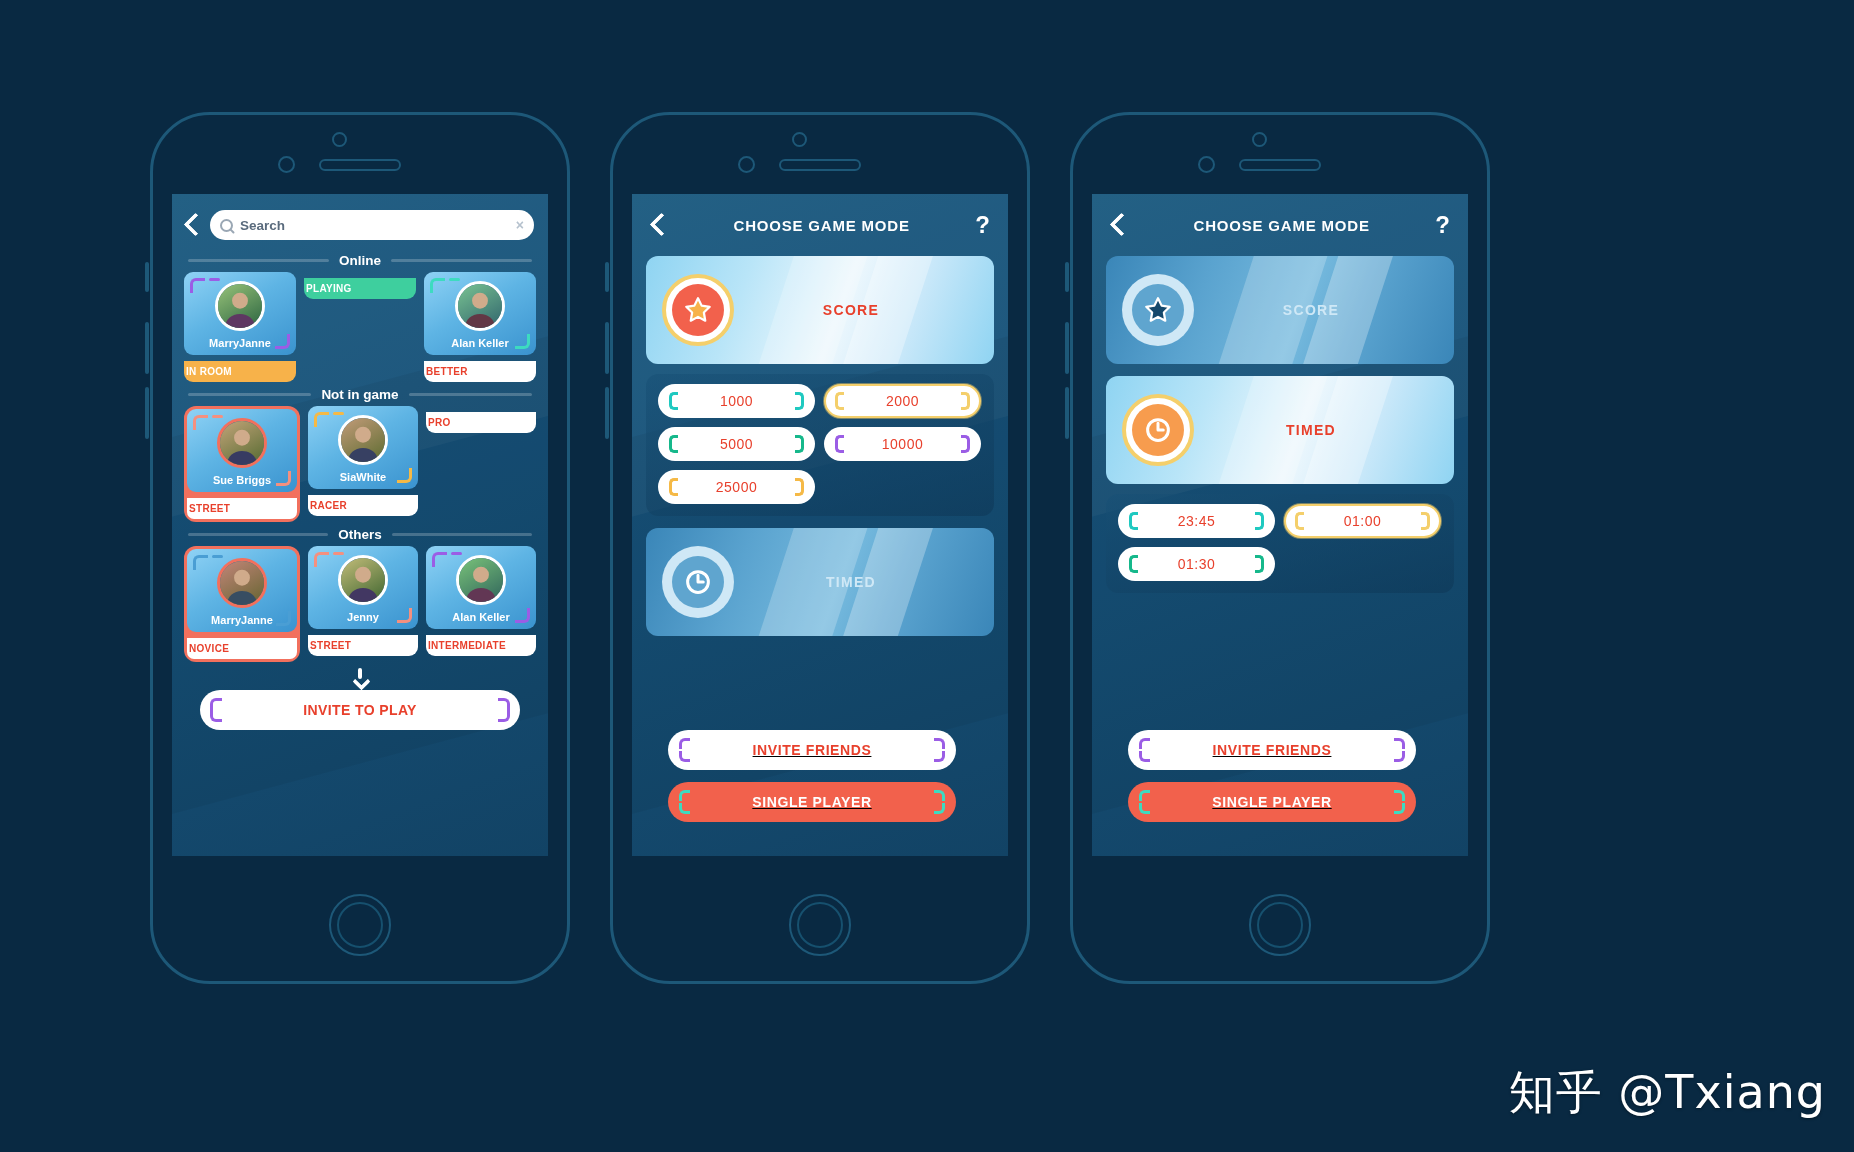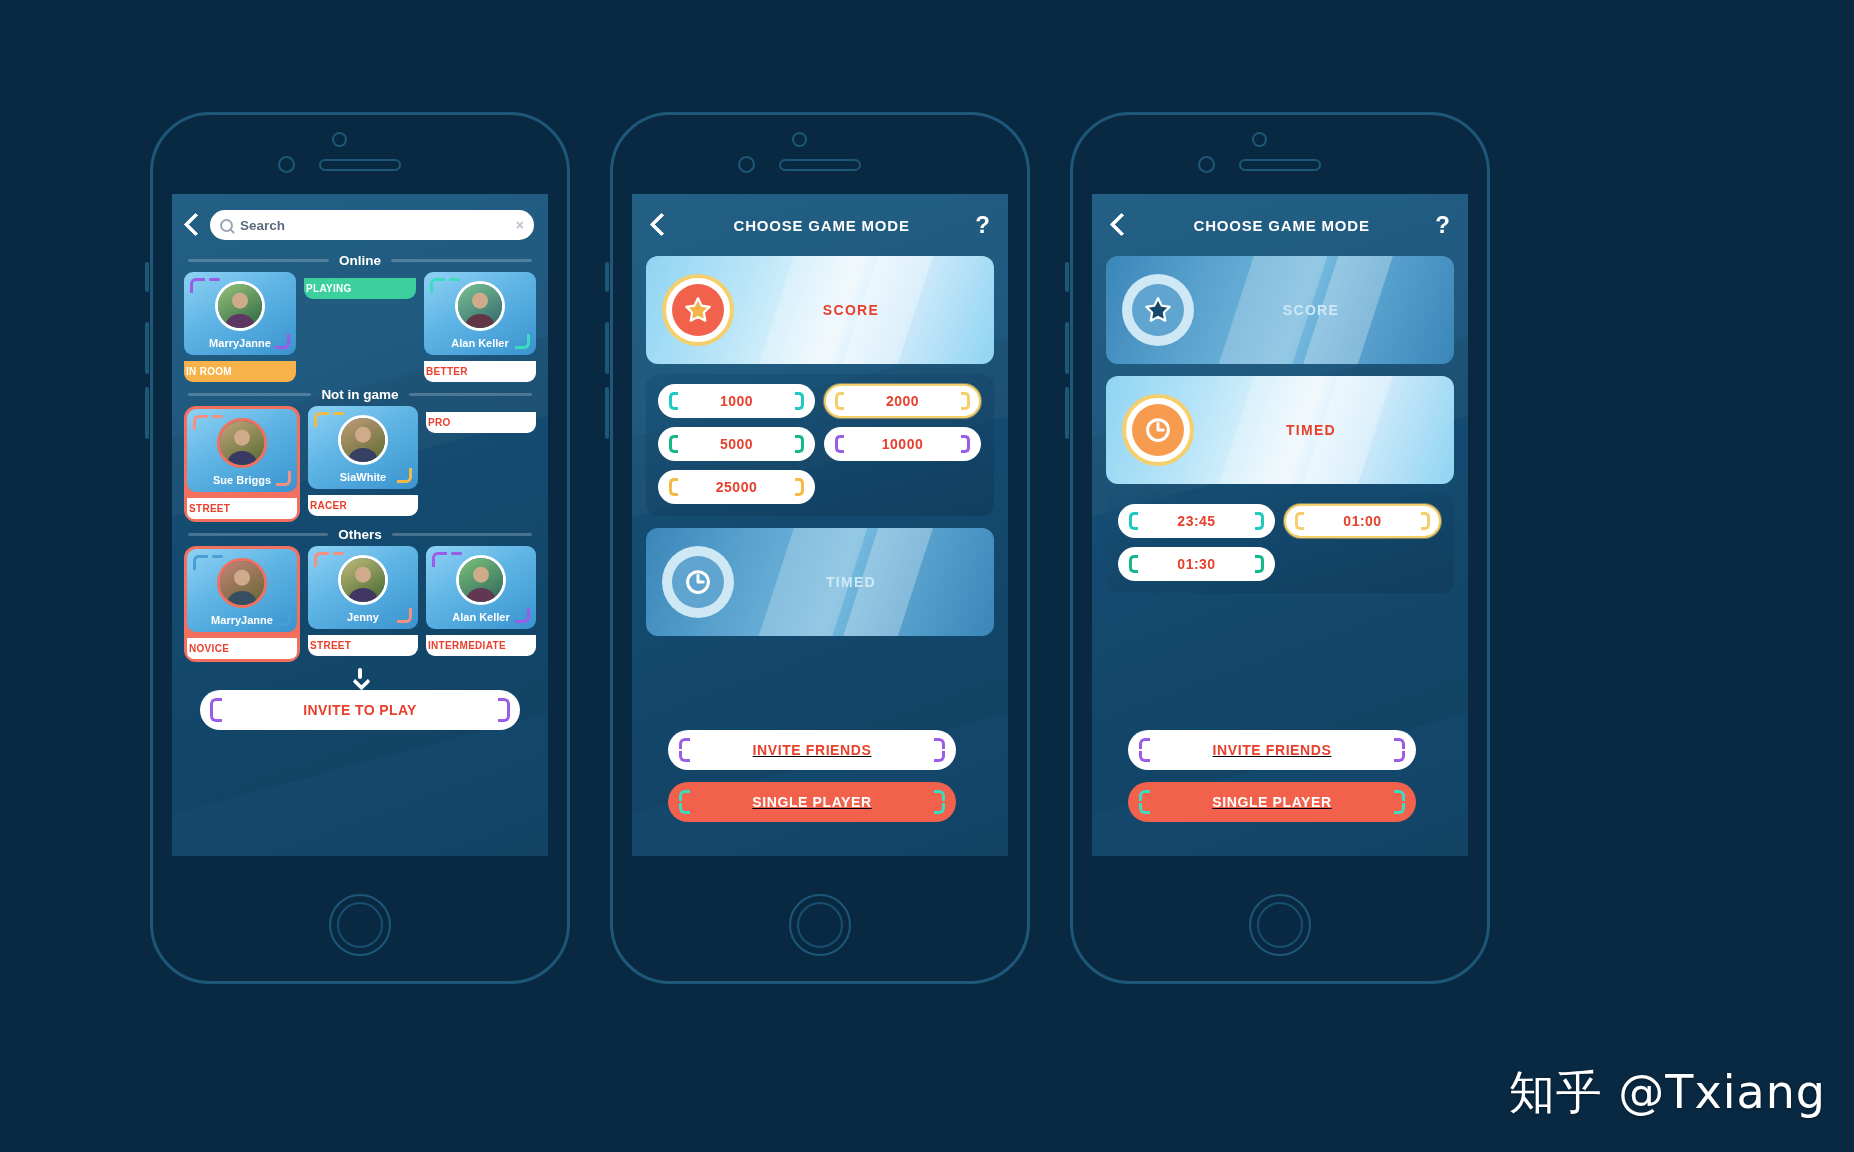--- a/index.html
+++ b/index.html
@@ -213,21 +213,21 @@
   .opt-panel {
     margin: 10px 14px 0 14px; border-radius: 12px;
     background: linear-gradient(165deg, rgba(23,80,118,0.55), rgba(13,54,85,0.55));
     padding: 10px 12px 12px 12px;
     display: flex; flex-wrap: wrap; gap: 9px;
   }
   .opt {
     position: relative; flex: 0 0 calc(50% - 5px);
     height: 34px; background: #ffffff; border-radius: 17px;
     display: flex; align-items: center; justify-content: center;
-    color: #e8402c; font-size: 14px; font-weight: bold; letter-spacing: .5px;
+    color: #e8402c; font-size: 14px; font-weight: normal; letter-spacing: .5px;
     cursor: pointer; border: 2.5px solid transparent;
   }
   .opt.selected { border-color: #f4cf6b; box-shadow: 0 0 0 1px rgba(244,207,107,.45); }
   .opt .oc { position: absolute; width: 9px; height: 9px; }
   .opt .oc.tl { left: 9px; top: 6px; border-left: 3px solid; border-top: 3px solid; border-top-left-radius: 5px; }
   .opt .oc.tr { right: 9px; top: 6px; border-right: 3px solid; border-top: 3px solid; border-top-right-radius: 5px; }
   .opt .oc.bl { left: 9px; bottom: 6px; border-left: 3px solid; border-bottom: 3px solid; border-bottom-left-radius: 5px; }
   .opt .oc.br { right: 9px; bottom: 6px; border-right: 3px solid; border-bottom: 3px solid; border-bottom-right-radius: 5px; }
 
   .gm-footer { position: absolute; left: 0; right: 16px; bottom: 22px; text-decoration: underline; }

